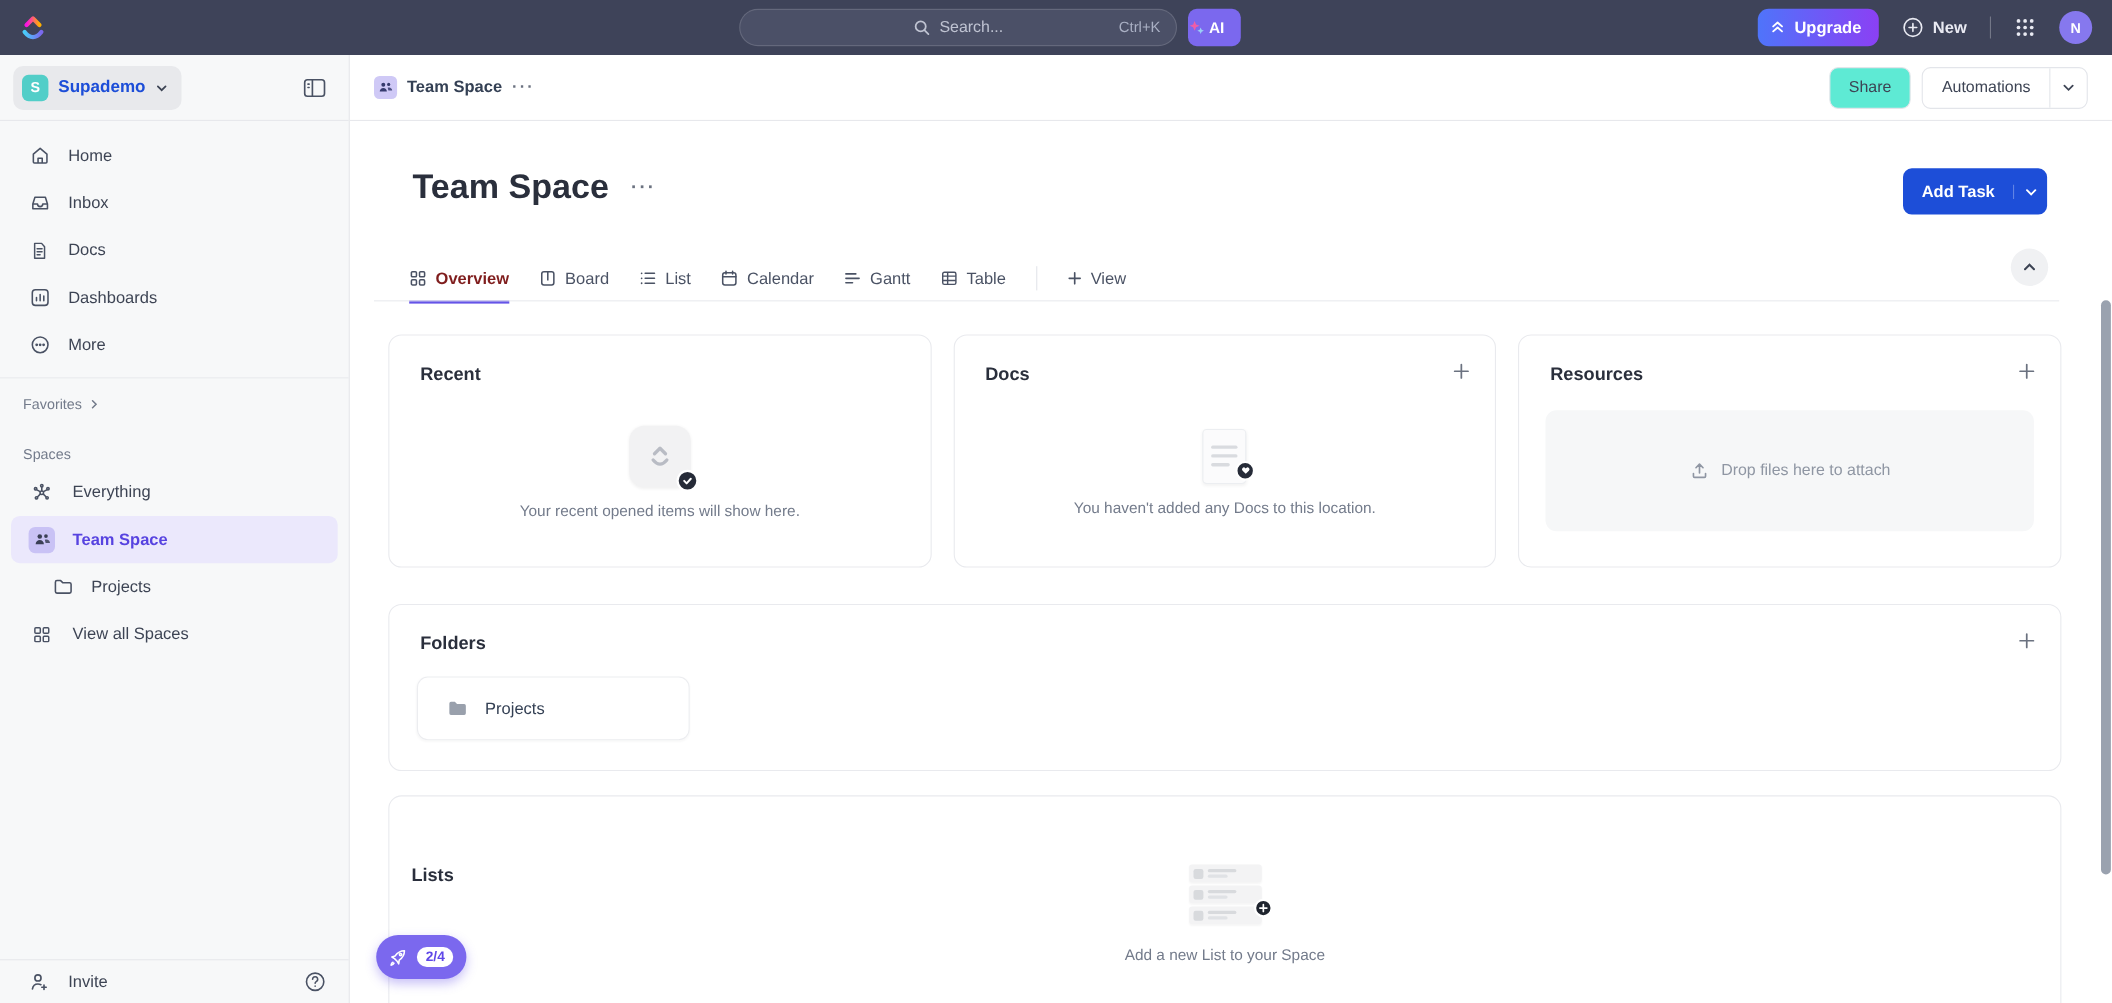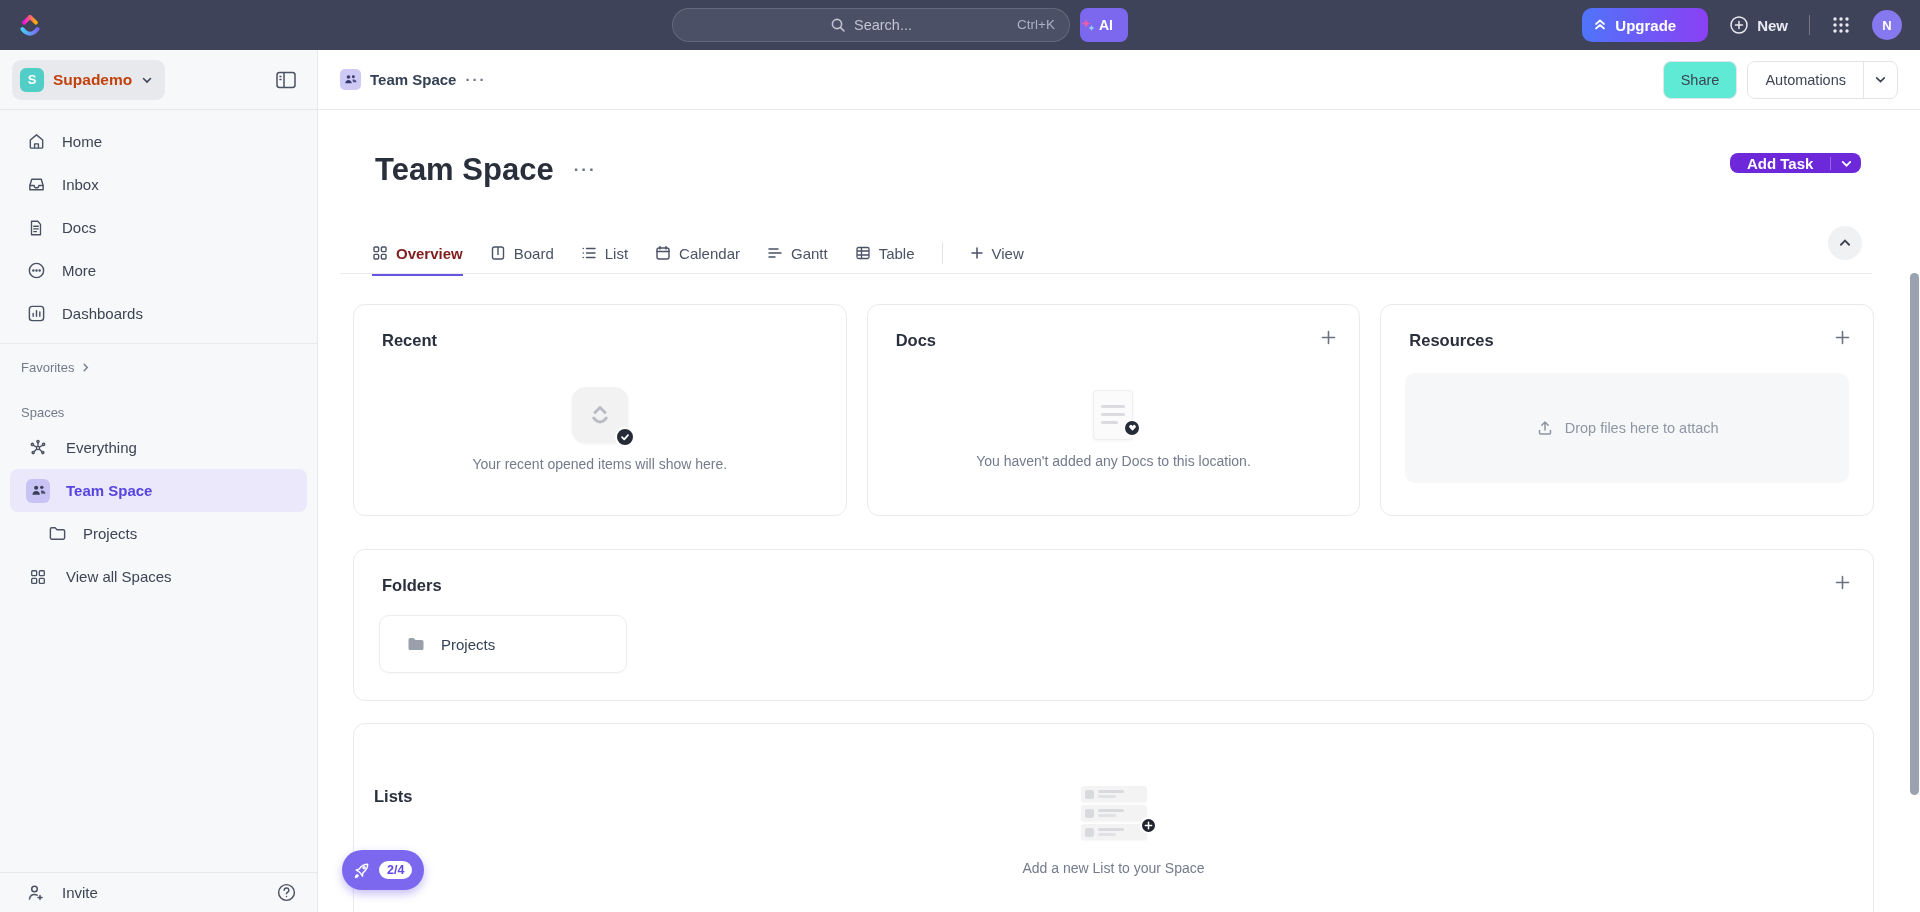--- a/index.html
+++ b/index.html
@@ -7,32 +7,32 @@
   body { position:relative; font-family:"Liberation Sans", sans-serif; background:#fff; color:#2a2f3c; }
   svg { display:block; }
 
   
   .topbar { position:absolute; top:0; left:0; width:1920px; height:50px; background:#3e4359; display:flex; align-items:center; z-index:30; }
   .logo { position:absolute; left:16px; top:11px; width:28px; height:28px; cursor:pointer; }
   .searchbar { position:absolute; left:672px; top:8px; width:398px; height:34px; background:#4b5067; border:1px solid rgba(255,255,255,0.14); border-radius:17px; display:flex; align-items:center; justify-content:center; gap:8px; color:#bfc3d2; font-size:14.5px; cursor:text; }
   .search-shortcut { position:absolute; right:14px; top:8px; color:#aab0c4; font-size:13.5px; }
   .ai-btn { position:absolute; left:1080px; top:8px; height:34px; width:48px; background:#7b68ee; border-radius:8px; display:flex; align-items:center; gap:3px; color:#fff; font-weight:700; font-size:14px; cursor:pointer; }
   .topbar-right { position:absolute; right:18px; top:0; height:50px; display:flex; align-items:center; gap:21px; }
-  .upgrade-btn { height:34px; padding:0 32px 0 10px; border-radius:10px; background:linear-gradient(90deg,#4f74fa,#8b40f4); color:#fff; font-size:15px; font-weight:700; display:flex; align-items:center; gap:7px; cursor:pointer; }
+  .upgrade-btn { height:34px; padding:0 16px 0 10px; border-radius:10px; background:linear-gradient(90deg,#4f74fa,#8b40f4); color:#fff; font-size:15px; font-weight:700; display:flex; align-items:center; gap:7px; cursor:pointer; }
   .new-btn { display:flex; align-items:center; gap:8px; color:#e9eaf2; font-size:15px; font-weight:600; cursor:pointer; }
   .topbar-divider { width:1px; height:20px; background:rgba(255,255,255,0.28); }
   .grid-dots { cursor:pointer; }
   .avatar { width:30px; height:30px; border-radius:50%; background:#8678ee; color:#fff; font-size:13px; font-weight:700; display:flex; align-items:center; justify-content:center; cursor:pointer; }
 
   
   .sidebar { position:absolute; top:50px; left:0; width:318px; bottom:0; background:#f7f8f9; border-right:1px solid #e7e8ec; z-index:20; }
   .sb-header { height:60px; border-bottom:1px solid #e7e8ec; display:flex; align-items:center; padding:0 20px 0 12px; justify-content:space-between; }
   .ws-pill { display:flex; align-items:center; gap:9px; background:#e8e9ec; border-radius:9px; padding:8px 12px 8px 8px; cursor:pointer; }
   .ws-avatar { width:24px; height:24px; border-radius:6px; background:#52cec8; color:#fff; font-size:13px; font-weight:700; display:flex; align-items:center; justify-content:center; }
-  .ws-name { font-size:15.5px; font-weight:700; color:#c2410c; }
+  .ws-name { font-size:15.5px; font-weight:700; color:#1d4ed8; }
   .toggle-icon { color:#4a5264; cursor:pointer; }
   .sb-nav { padding-top:10px; }
   .sb-item { height:43px; display:flex; align-items:center; gap:16px; padding-left:26px; font-size:15px; color:#3d4454; cursor:pointer; }
   .sb-item .ico { width:20px; color:#4a5264; display:flex; justify-content:center; }
   .sb-sep { height:1px; background:#e9eaee; margin:8px 0 0 0; }
   .sb-label { display:flex; align-items:center; gap:6px; padding-left:21px; font-size:13px; color:#737b8b; cursor:pointer; }
   .lbl-fav { margin-top:16px; }
   .lbl-spaces { margin-top:30px; margin-bottom:6px; }
   .sb-space { height:43px; display:flex; align-items:center; gap:16px; padding-left:26px; font-size:15px; color:#3d4454; cursor:pointer; }
   .sb-space.selected { margin:0 10px; padding-left:16px; border-radius:8px; background:#ebe8fc; color:#5743e0; font-weight:600; }
@@ -51,21 +51,21 @@
   .dots { color:#6b7280; font-size:15px; letter-spacing:2px; font-weight:700; cursor:pointer; }
   .hdr-actions { display:flex; align-items:center; gap:10px; }
   .ghost-btn { height:38px; padding:0 17px; border:1px solid #e3e5ea; border-radius:8px; background:#5eead4; font-size:14.5px; color:#3d4454; display:flex; align-items:center; cursor:pointer; }
   .split-btn { display:flex; align-items:stretch; border:1px solid #e3e5ea; border-radius:8px; overflow:hidden; height:38px; background:#fff; }
   .split-main { padding:0 17px; display:flex; align-items:center; font-size:14.5px; color:#3d4454; cursor:pointer; }
   .split-chev { width:34px; display:flex; align-items:center; justify-content:center; border-left:1px solid #e3e5ea; color:#3d4454; cursor:pointer; }
 
   .content { position:absolute; top:60px; left:0; right:0; bottom:0; }
   .page-title-row { position:absolute; left:57px; top:42px; display:flex; align-items:center; gap:20px; }
   .page-title { font-size:31px; font-weight:700; color:#2a2f3c; }
-  .addtask { position:absolute; left:1412px; top:43px; height:20px; display:flex; border-radius:8px; overflow:hidden; background:#6d28d9; color:#fff;align-items:center; }
+  .addtask { position:absolute; left:1412px; top:43px; height:42px; display:flex; border-radius:8px; overflow:hidden; background:#1d4ed8; color:#fff;align-items:center; }
   .addtask-main { padding:0 17px; display:flex; align-items:center; font-size:15px; font-weight:600; cursor:pointer; }
   .addtask-chev { width:31px; display:flex; align-items:center; justify-content:center; border-left:1px solid rgba(255,255,255,0.3); cursor:pointer; }
 
   .tabs { position:absolute; left:54px; top:122px; display:flex; align-items:center; gap:27px; height:42px; }
   .tab { display:flex; align-items:center; gap:8px; font-size:15px; color:#4a5264; height:42px; cursor:pointer; }
   .tab .tico { color:#4a5264; }
   .tab.active { color:#7f1d1d; font-weight:700; border-bottom:3px solid #6554e8; padding-bottom:0; margin-bottom:-3px; }
   .tab-sep { width:1px; height:22px; background:#e3e5ea; }
   .tabs-divider { position:absolute; left:22px; top:163px; width:1532px; height:1px; background:#e9eaee; }
   .collapse-circle { position:absolute; left:1510px; top:116px; width:34px; height:34px; border-radius:50%; background:#f0f1f3; display:flex; align-items:center; justify-content:center; color:#3d4454; cursor:pointer; }
@@ -228,36 +228,36 @@
         <svg width="18" height="18" viewBox="0 0 20 20" fill="none" stroke="currentColor" stroke-width="1.5" stroke-linejoin="round">
             <path d="M5 2.5h7L15 6v11.5H5z"></path>
             <path d="M7.5 8h5M7.5 11h5M7.5 14h3" stroke-linecap="round"></path>
           </svg>
       </span>
       <span>Docs</span>
     </div>
     <div class="sb-item">
       <span class="ico">
         <svg width="19" height="19" viewBox="0 0 20 20" fill="none" stroke="currentColor" stroke-width="1.5">
+            <rect x="2.5" y="2.5" width="15" height="15" rx="3"></rect>
+            <path d="M6.5 13v-3M10 13V7M13.5 13v-4.5" stroke-linecap="round"></path>
+          </svg>
+      </span>
+      <span>Dashboards</span>
+    </div>
+    <div class="sb-item">
+      <span class="ico">
+        <svg width="19" height="19" viewBox="0 0 20 20" fill="none" stroke="currentColor" stroke-width="1.5">
             <circle cx="10" cy="10" r="7.5"></circle>
             <circle cx="6.7" cy="10" r="0.6" fill="currentColor"></circle>
             <circle cx="10" cy="10" r="0.6" fill="currentColor"></circle>
             <circle cx="13.3" cy="10" r="0.6" fill="currentColor"></circle>
           </svg>
       </span>
       <span>More</span>
-    </div>
-    <div class="sb-item">
-      <span class="ico">
-        <svg width="19" height="19" viewBox="0 0 20 20" fill="none" stroke="currentColor" stroke-width="1.5">
-            <rect x="2.5" y="2.5" width="15" height="15" rx="3"></rect>
-            <path d="M6.5 13v-3M10 13V7M13.5 13v-4.5" stroke-linecap="round"></path>
-          </svg>
-      </span>
-      <span>Dashboards</span>
     </div>
     <div class="sb-sep"></div>
   </div>
 
   <div class="sb-label lbl-fav">
     <span>Favorites</span>
     <svg width="11" height="11" viewBox="0 0 12 12" fill="none" stroke="#737b8b" stroke-width="1.5" stroke-linecap="round">
         <path d="M4.5 2.5L8 6l-3.5 3.5"></path>
       </svg>
   </div>

